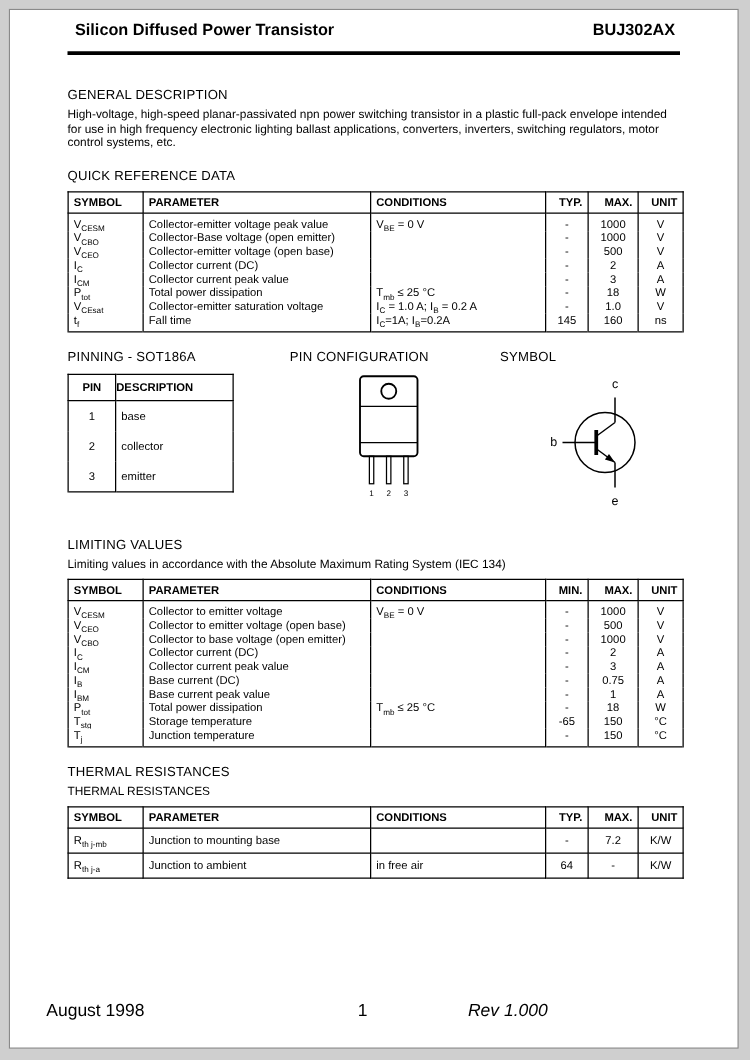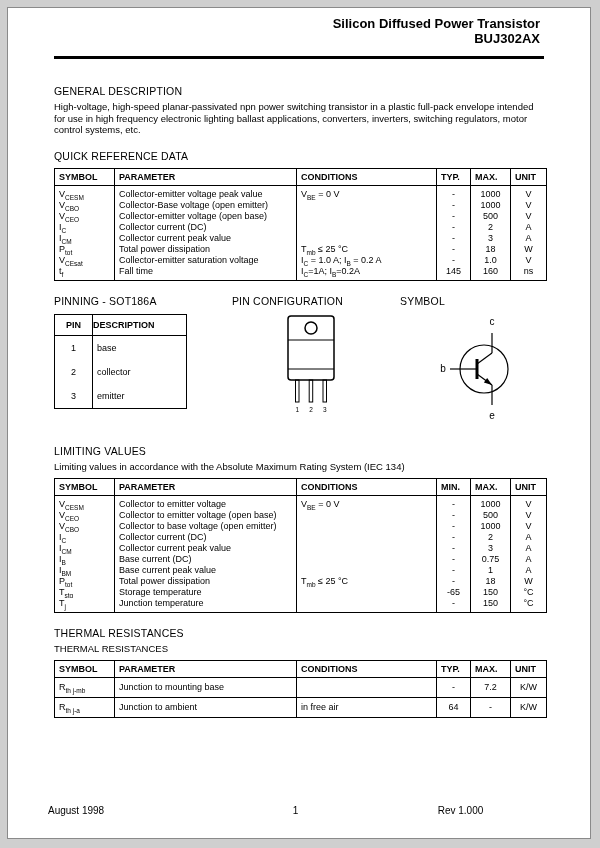--- a/index.html
+++ b/index.html
@@ -1,56 +1,56 @@
 <!DOCTYPE html>
 <html><head>
 <meta charset="utf-8">
 <style>
   html,body{margin:0;padding:0;}
   body{width:600px;height:848px;background:#cfcfcf;font-family:"Liberation Sans",sans-serif;color:#000;position:relative;overflow:hidden;}
   .page{position:absolute;left:7px;top:7px;width:584px;height:832px;background:#fff;border:1px solid #8a8a8a;padding:0 46px;box-sizing:border-box;}
   .doc-header{margin-top:70px;display:flex;justify-content:space-between;font-size:10px;font-weight:bold;padding-bottom:6px;border-bottom:1px solid #000;}
-  .title-row{display:flex;justify-content:space-between;align-items:flex-end;padding:8px 4px 10px 6px;border-bottom:3px solid #000;font-weight:bold;flex-direction:column;}
+  .title-row{display:flex;justify-content:space-between;align-items:flex-end;padding:8px 4px 10px 6px;border-bottom:3px solid #000;font-weight:bold;}
   .title-left{font-size:13px;}
   .title-right{font-size:13px;}
   .section-heading{font-size:10.5px;font-weight:normal;letter-spacing:.2px;}
   .body-text{font-size:9.5px;line-height:11.5px;margin:4px 0 0 0;}
   .note-text{font-size:9.5px;margin-top:4px;}
   #general{margin-top:26px;}
   #quick{margin-top:14px;}
   #limiting{margin-top:18px;}
   #thermal{margin-top:14px;}
   table{border-collapse:collapse;table-layout:fixed;}
   .spec-table{width:100%;border:1px solid #000;margin-top:6px;}
   .spec-table th{border:1px solid #000;font-size:9px;text-align:left;padding:3px 4px;}
-  .spec-table th:nth-child(n+4){text-align:left;}
+  .spec-table th:nth-child(n+4){text-align:right;}
   .spec-table td{border-left:1px solid #000;border-right:1px solid #000;font-size:9px;line-height:11px;padding:0 4px;vertical-align:top;overflow:hidden;white-space:nowrap;}
   .spec-table td:nth-child(n+4){text-align:center;}
   .spec-table tbody tr:first-child td{padding-top:3px;}
   .spec-table tbody tr:last-child td{padding-bottom:3px;}
   .rowlines td{border:1px solid #000 !important;padding:4px !important;}
   sub{font-size:6.5px;line-height:0;}
   .mid-row{display:flex;margin-top:14px;}
   .col-pinning{width:182px;}
   .col-pincfg{width:172px;}
   .col-symbol{flex:1;}
   .pin-table{border:1px solid #000;margin-top:7px;}
   .pin-table th{border:1px solid #000;font-size:9px;padding:5px 0;text-align:left;}
   .pin-table th:first-child{text-align:center;}
   .pin-table td{border-left:1px solid #000;font-size:9px;padding:7px 4px;}
   .pin-table td:first-child{text-align:center;}
   .package-svg{margin:6px 0 0 34px;display:block;}
   .symbol-svg{margin:2px 0 0 34px;display:block;}
   svg line,svg rect,svg circle{stroke:#000;fill:none;}
   svg text{fill:#000;stroke:none;font-family:"Liberation Sans",sans-serif;}
   svg .arrow{fill:#000;stroke:none;}
-  .footer{position:absolute;left:40px;right:47px;bottom:22px;display:flex;font-size:10px;}
+  .footer{position:absolute;left:29px;right:47px;bottom:22px;display:flex;font-size:14px;}
   .footer span{flex:1;}
   .f-center{text-align:center;}
-  .f-right{text-align:center;}
+  .f-right{text-align:left;font-style:italic;}
 </style>
 </head>
 <body>
 
 <div class="page">
 
 
   <div class="title-row">
     <span class="title-left">Silicon Diffused Power Transistor</span>
     <span class="title-right">BUJ302AX</span>

